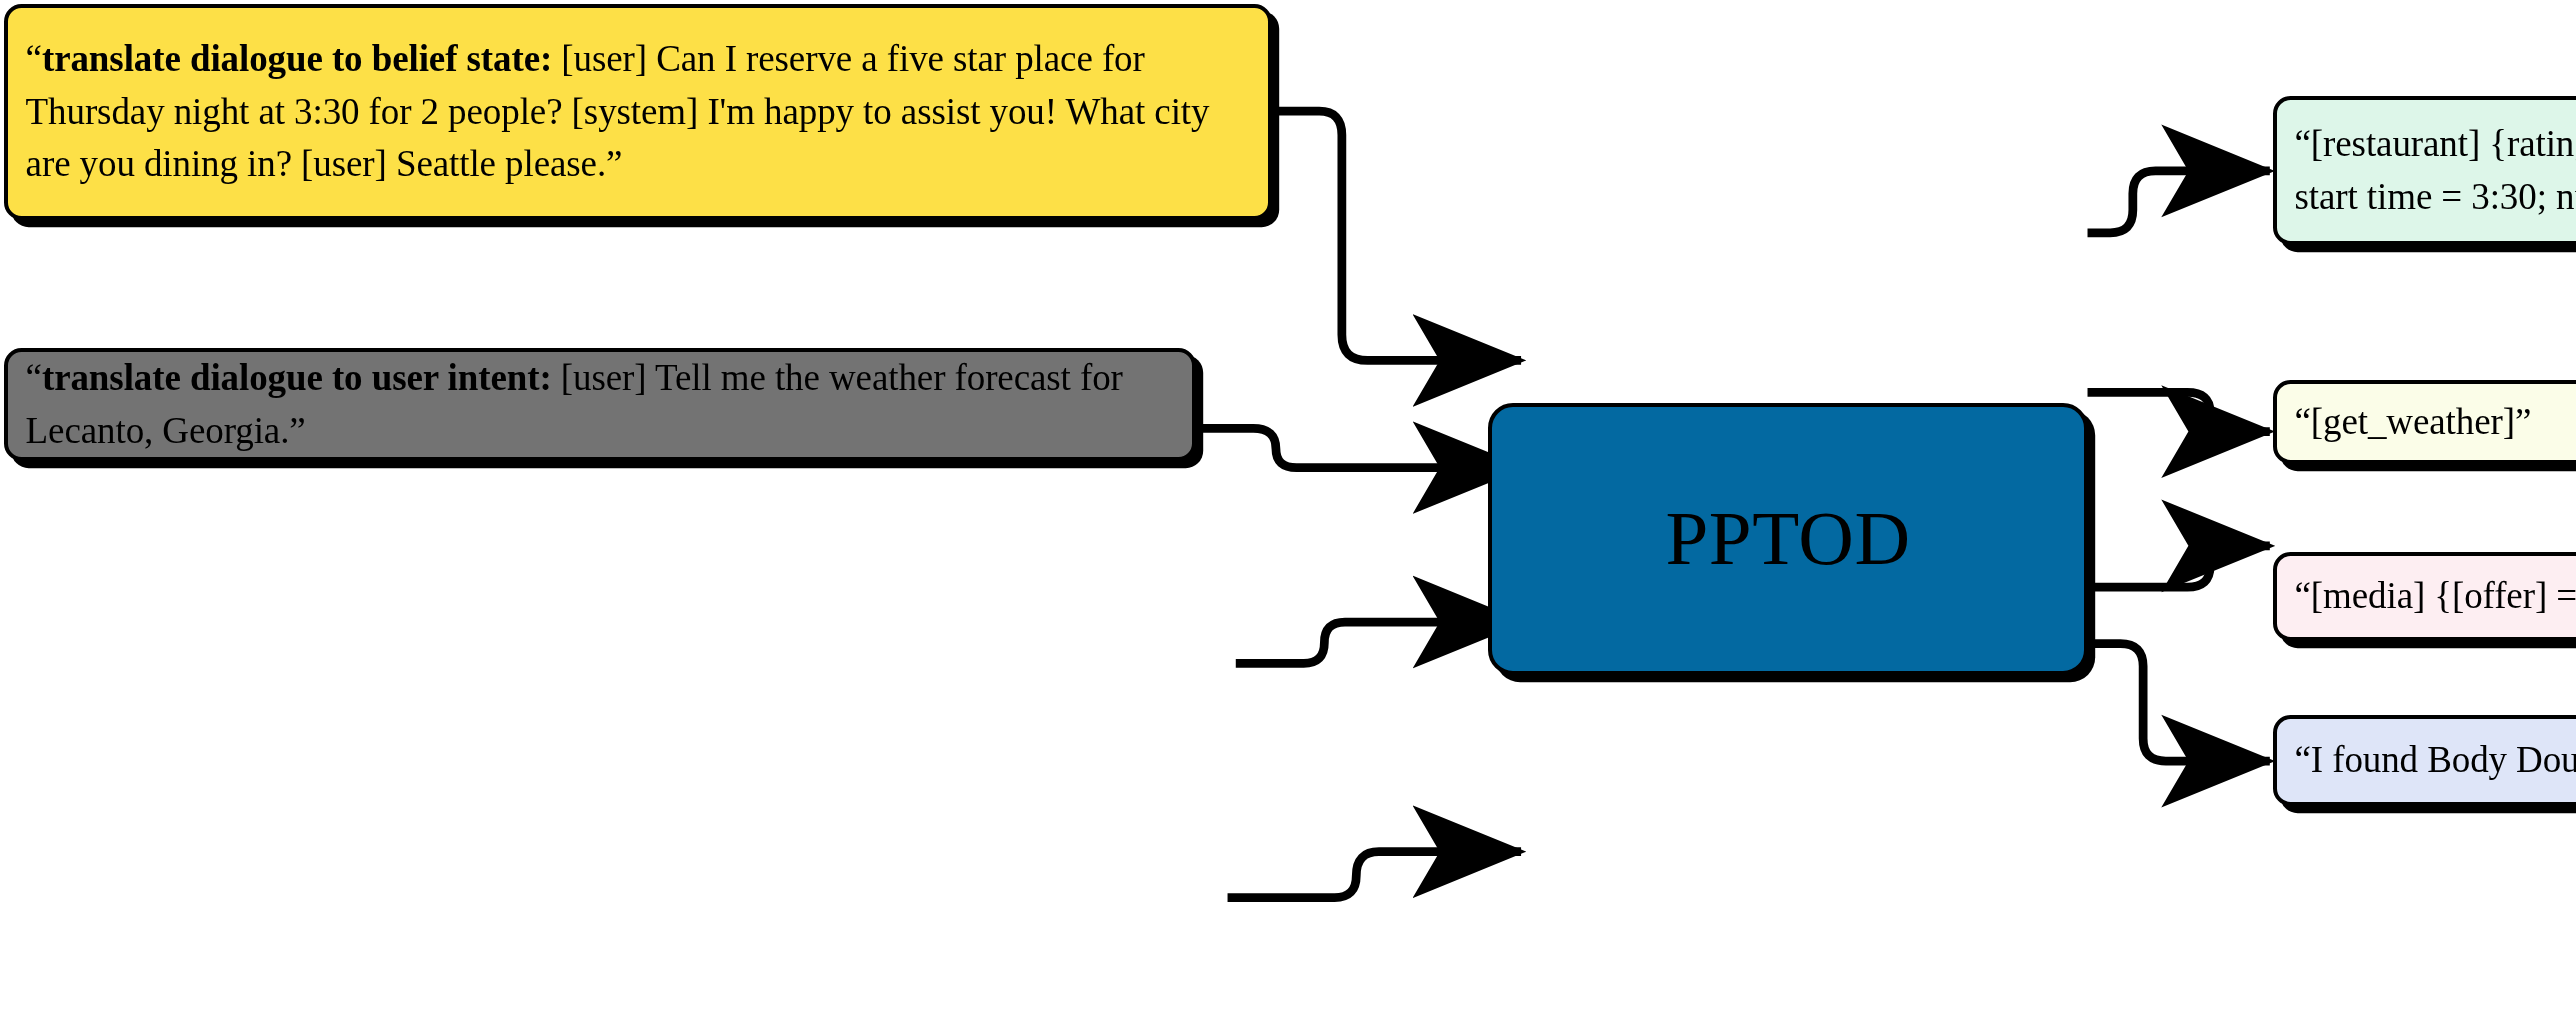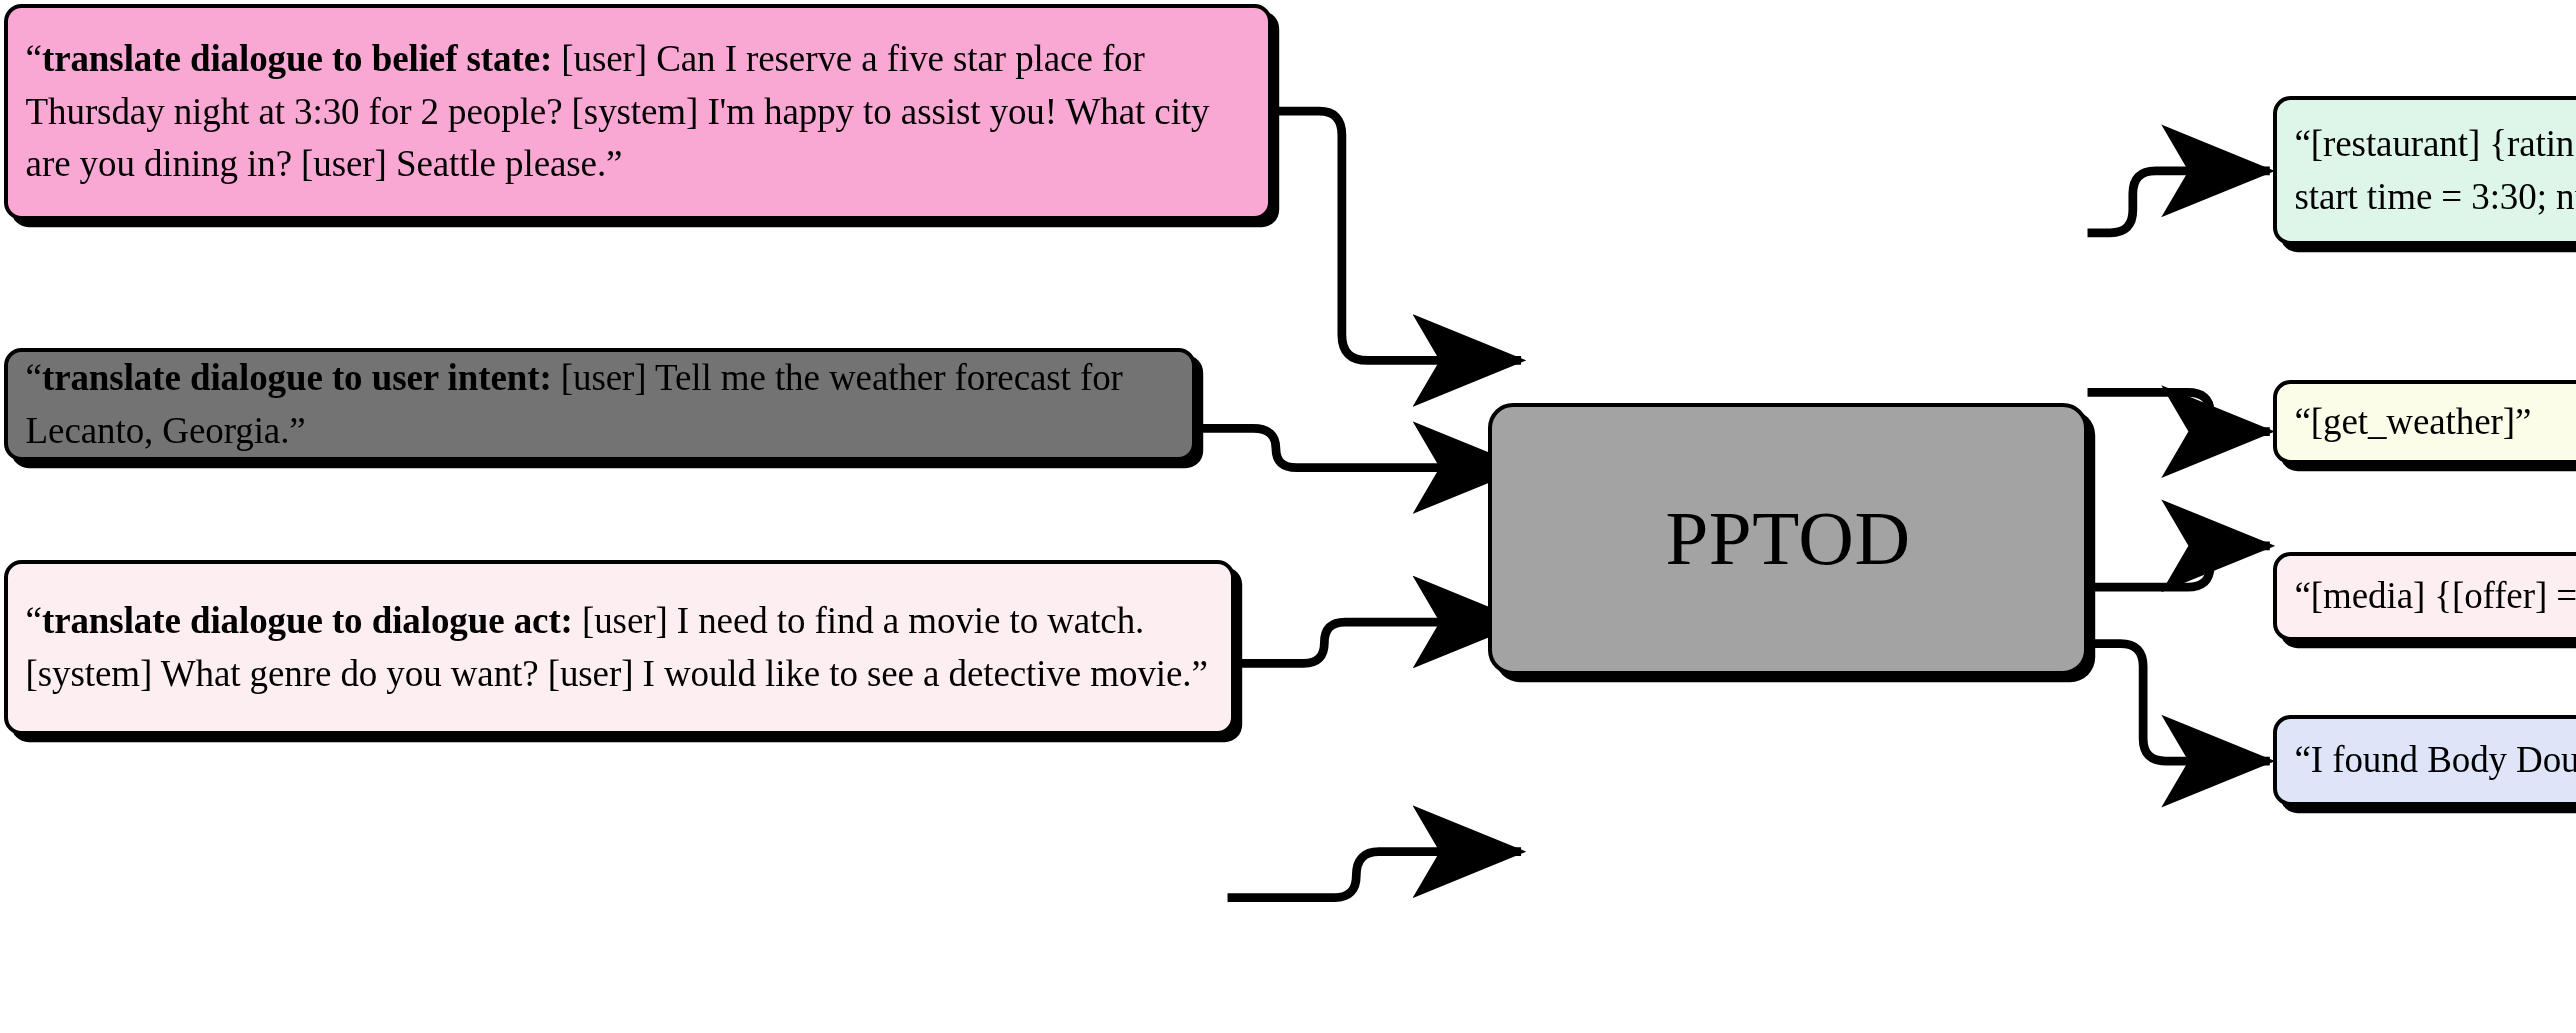--- a/index.html
+++ b/index.html
@@ -77,40 +77,35 @@
       <path d="M4052,452 H4096 Q4140,452 4140,408 V376 Q4140,332 4184,332 H4406" marker-end="url(#ah)"></path>
 
       <path d="M4052,762 H4246 Q4290,762 4290,800 Q4290,838 4330,838 H4406" marker-end="url(#ah)"></path>
 
       <path d="M4052,1140 H4246 Q4290,1140 4290,1100 Q4290,1060 4330,1060 H4406" marker-end="url(#ah)"></path>
 
       <path d="M4052,1250 H4116 Q4160,1250 4160,1294 V1434 Q4160,1478 4204,1478 H4406" marker-end="url(#ah)"></path>
     </g>
   </svg>
 
-  <div class="node" style="left:4.1px; top:4.1px; width:1268px; height:216px; background:#f9a8d4;">
+  <div class="node" style="left:4.1px; top:4.1px; width:1268px; height:216px; background:#fde047;">
     <span class="txt">
       <span>“</span><b>translate dialogue to belief state:</b><span> [user] Can I reserve a five star place for Thursday night at 3:30 for 2 people? [system] I'm happy to assist you! What city are you dining in? [user] Seattle please.”</span>
     </span>
   </div>
 
   <div class="node" style="left:4.1px; top:348px; width:1192px; height:113px; background:#737373;">
     <span class="txt">
       <span>“</span><b>translate dialogue to user intent:</b><span> [user] Tell me the weather forecast for Lecanto, Georgia.”</span>
     </span>
   </div>
 
-  <div class="node" style="left:4.1px; top:560px; width:1231px; height:175px; background:#fdeef2;">
-    <span class="txt">
-      <span>“</span><b>translate dialogue to dialogue act:</b><span> [user] I need to find a movie to watch. [system] What genre do you want? [user] I would like to see a detective movie.”</span>
-    </span>
-  </div>
 
 
-  <div class="node center" style="left:1488px; top:403px; width:600px; height:272px; background:#a3a3a3;">
+  <div class="node center" style="left:1488px; top:403px; width:600px; height:272px; background:#0369a1;">
     <span class="txt">PPTOD</span>
   </div>
 
   <div class="node" style="left:2273px; top:96px; width:873px; height:149px; background:#ddf6e9;">
     <span class="txt">“[restaurant] {rating = five star; date = Thursday night; start time = 3:30; number of people = 2; city = Seattle}”</span>
   </div>
 
   <div class="node" style="left:2273px; top:380px; width:386px; height:84px; background:#fbfde8;">
     <span class="txt">“[get_weather]”</span>
   </div>

